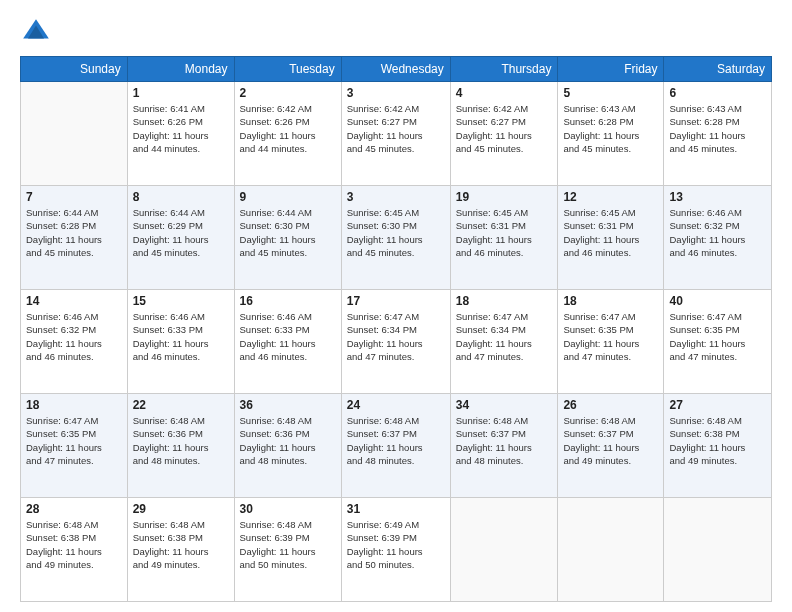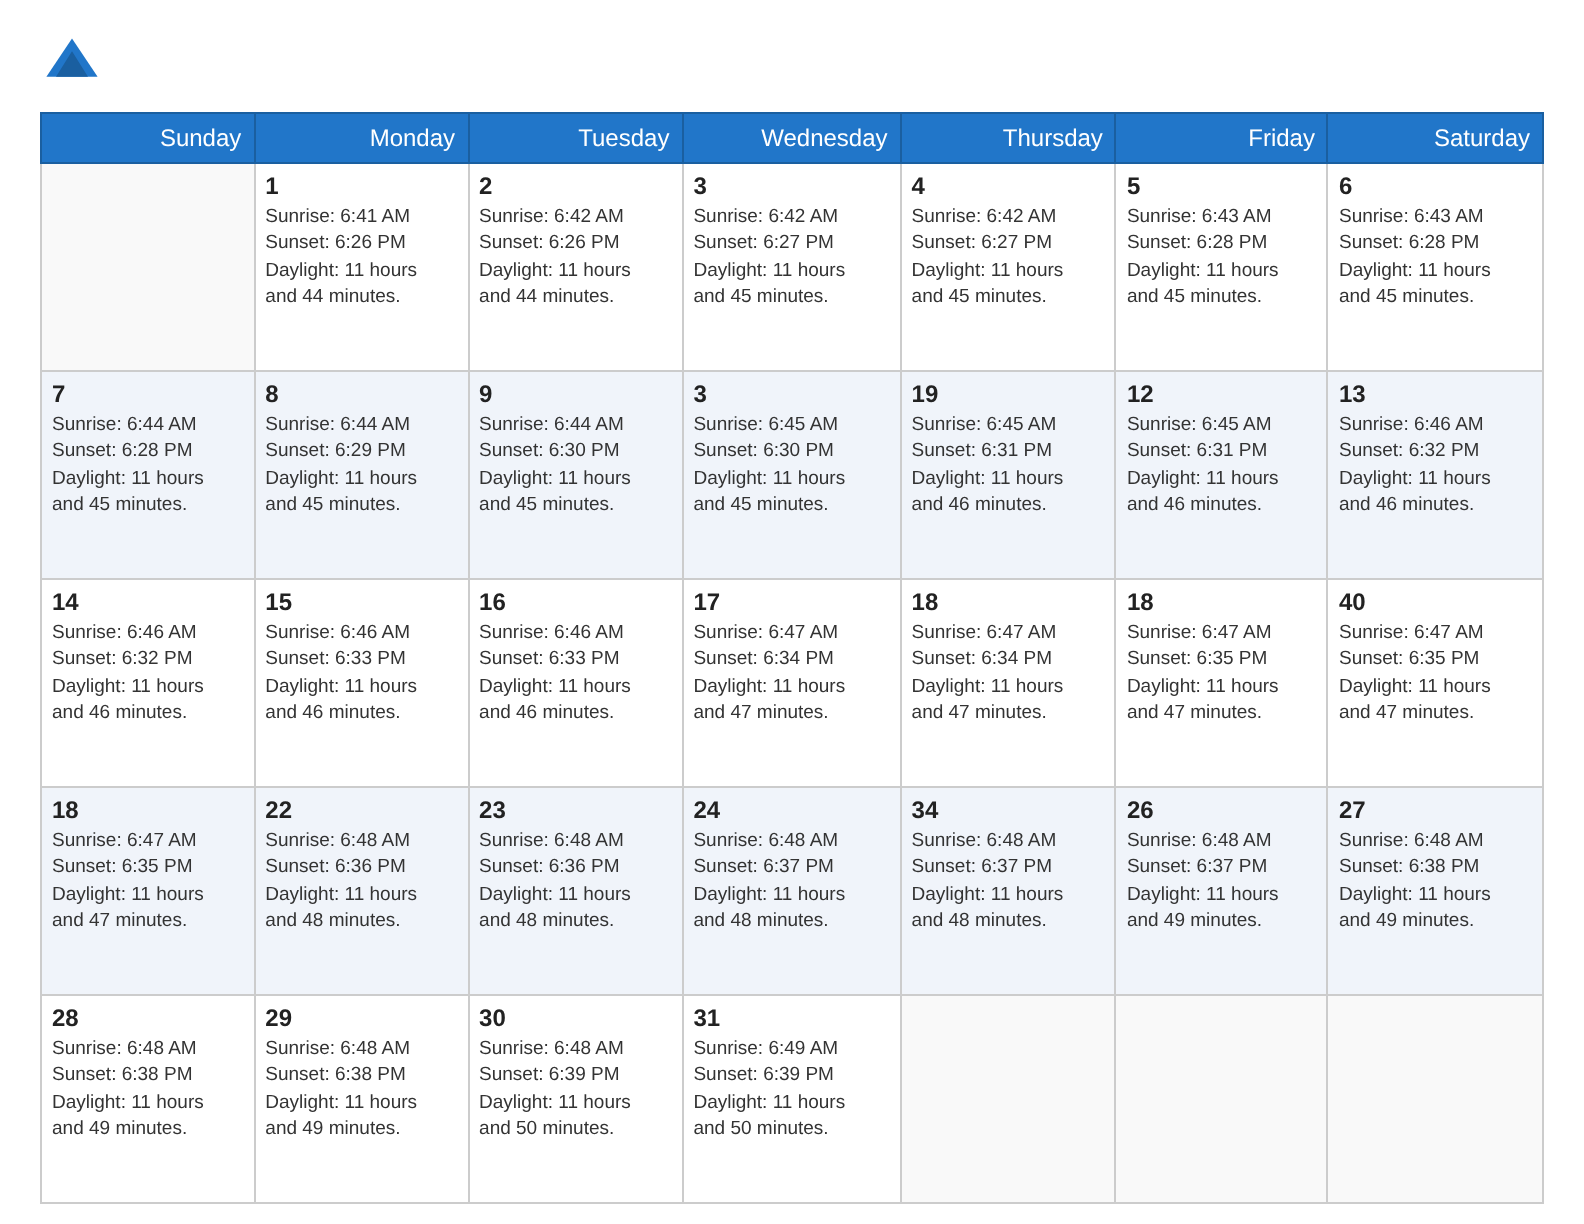--- a/index.html
+++ b/index.html
@@ -224,21 +224,21 @@
         <tr>
           <td class="row-shade">
             <span class="day-num">18</span>
             <div class="day-info">Sunrise: 6:47 AM<br>Sunset: 6:35 PM<br>Daylight: 11 hours<br>and 47 minutes.</div>
           </td>
           <td class="row-shade">
             <span class="day-num">22</span>
             <div class="day-info">Sunrise: 6:48 AM<br>Sunset: 6:36 PM<br>Daylight: 11 hours<br>and 48 minutes.</div>
           </td>
           <td class="row-shade">
-            <span class="day-num">23</span>
+            <span class="day-num">36</span>
             <div class="day-info">Sunrise: 6:48 AM<br>Sunset: 6:36 PM<br>Daylight: 11 hours<br>and 48 minutes.</div>
           </td>
           <td class="row-shade">
             <span class="day-num">24</span>
             <div class="day-info">Sunrise: 6:48 AM<br>Sunset: 6:37 PM<br>Daylight: 11 hours<br>and 48 minutes.</div>
           </td>
           <td class="row-shade">
             <span class="day-num">34</span>
             <div class="day-info">Sunrise: 6:48 AM<br>Sunset: 6:37 PM<br>Daylight: 11 hours<br>and 48 minutes.</div>
           </td>

